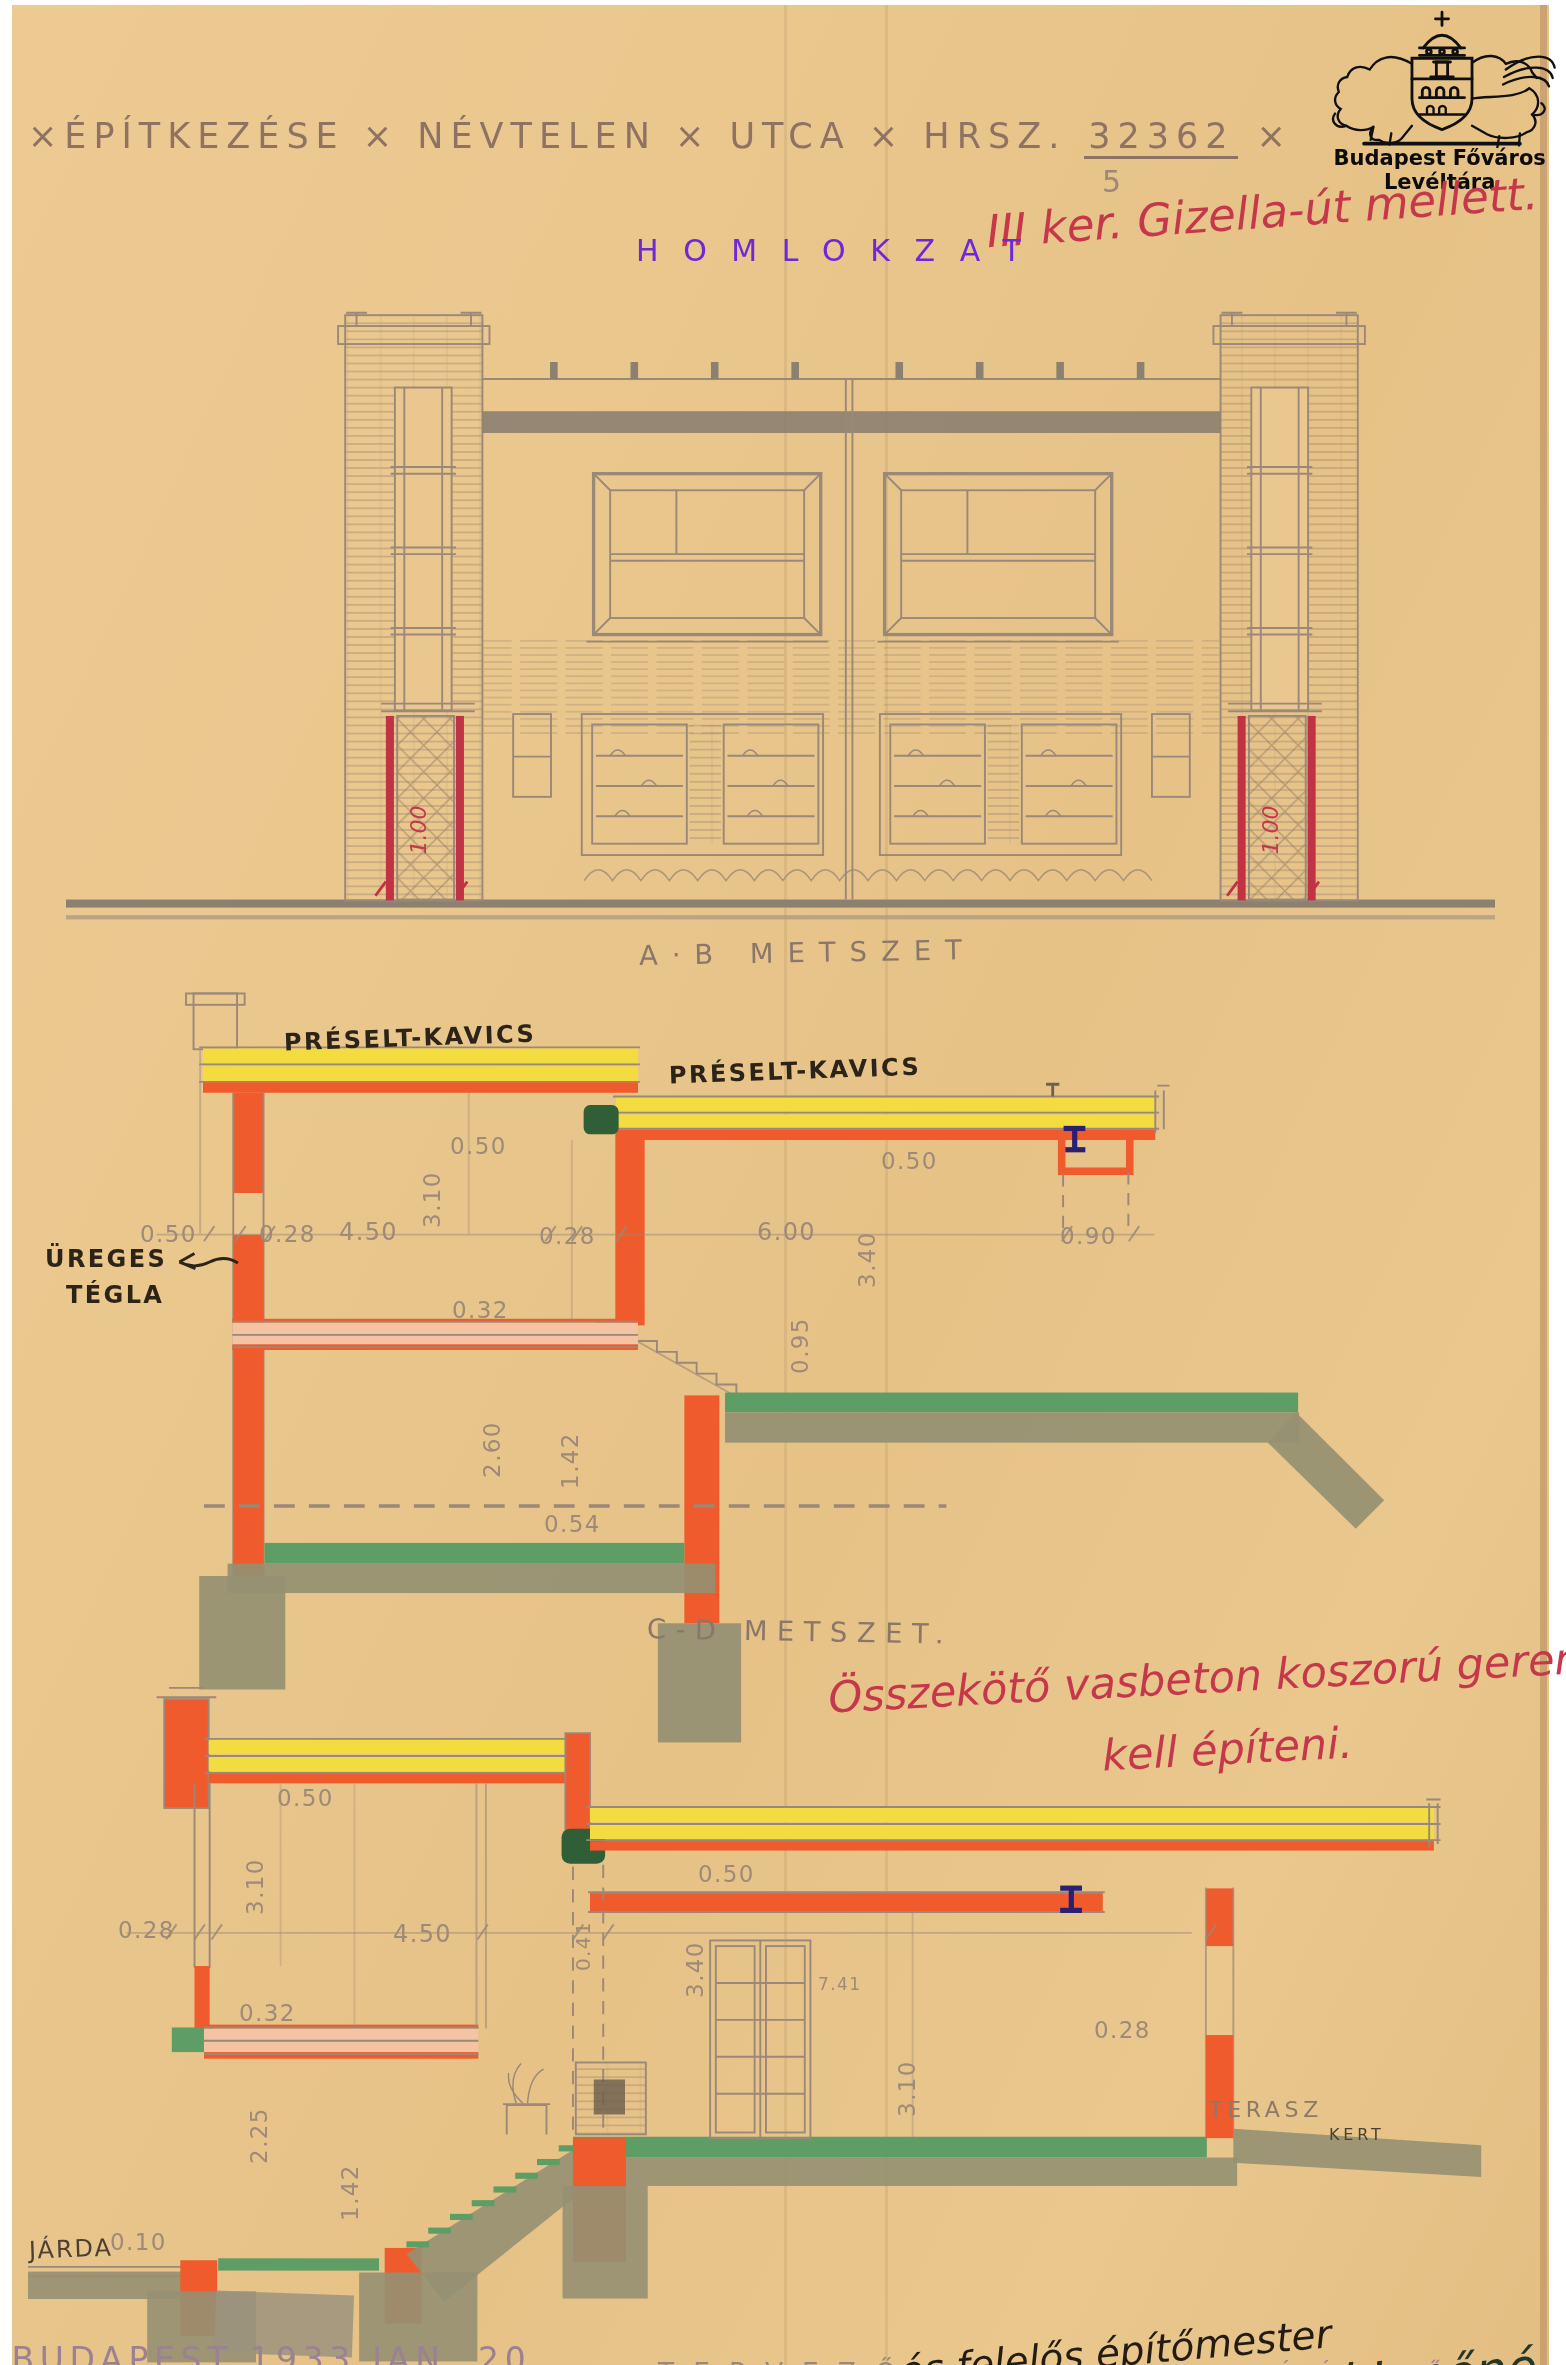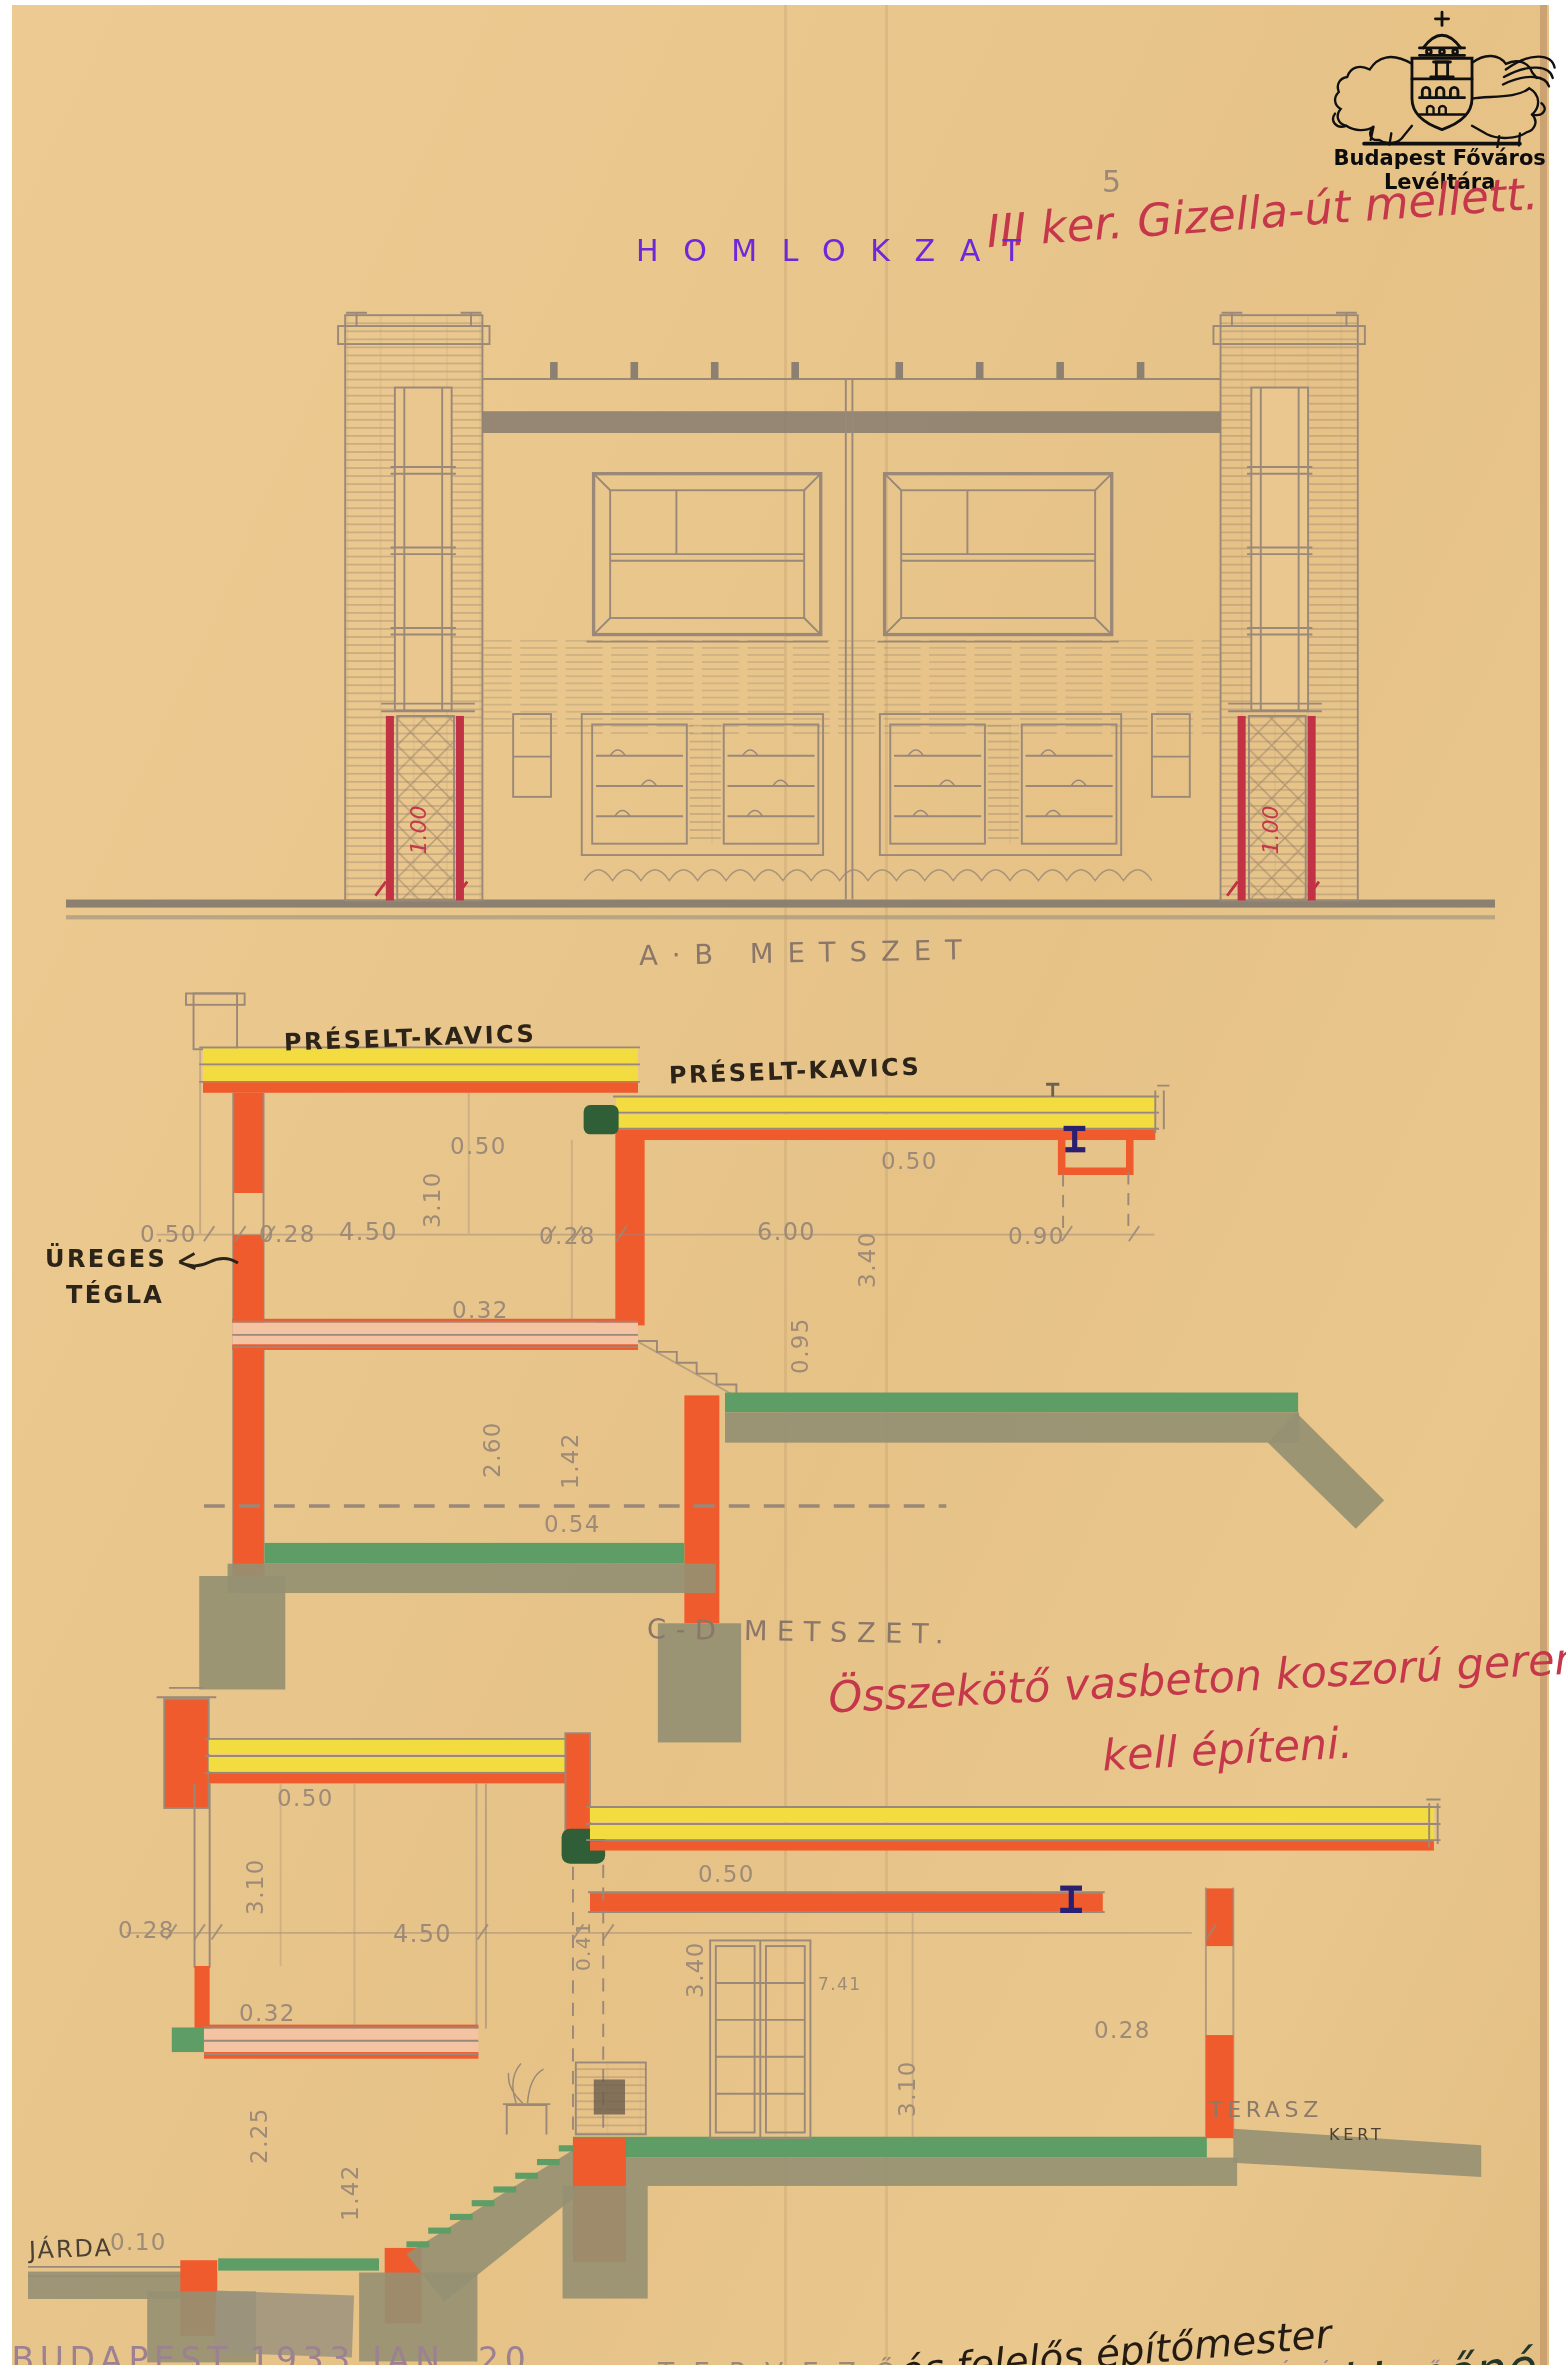--- a/index.html
+++ b/index.html
@@ -34,20 +34,25 @@
 
 <div id="page">
   <div id="paper"></div>
   <div class="crease" style="left:784px"></div>
   <div class="crease" style="left:885px"></div>
   <div id="edge-dark"></div>
   <div class="strip-white" style="left:0;top:0;width:12.3px;height:2538px"></div>
   <div class="strip-white" style="left:0;top:0;width:1567px;height:4.7px"></div>
   <div class="strip-white" style="right:0;top:0;width:10.4px;height:2538px"></div>
 
+  <div class="t caps" style="left:28px;top:119px">
+    <span>×ÉPÍTKEZÉSE × NÉVTELEN × UTCA × HRSZ.</span>
+    <span style="border-bottom:3.3px solid #8e7263;padding:0 3.8px">32362</span>
+    <span>×</span>
+  </div>
   <div class="t" style="left:1102px;top:167px;color:#9c8878;font-size:30px">5</div>
 
   <div id="logo">
     <svg width="244" height="142" viewBox="0 0 520 300">
       <g stroke="#101010" fill="none" stroke-width="6" stroke-linecap="round">
         <path d="M260 12 v28 M246 26 h28"></path>
         <path d="M220 88 Q260 34 300 88"></path>
         <path d="M212 88 h96 M212 104 h96"></path>
         <circle cx="232" cy="96" r="5"></circle>
           <circle cx="260" cy="96" r="5"></circle>
@@ -223,21 +228,21 @@
   <div class="t lbl" style="left:669px;top:1059px;transform:rotate(-2deg)">PRÉSELT-KAVICS</div>
   <div class="t lbl" style="left:45px;top:1247px">ÜREGES</div>
   <div class="t lbl" style="left:66px;top:1283px">TÉGLA</div>
   <div class="t dim" style="left:450px;top:1135px">0.50</div>
   <div class="t dim" style="left:881px;top:1150px">0.50</div>
   <div class="t dim" style="left:140px;top:1223px">0.50</div>
   <div class="t dim" style="left:259px;top:1223px">0.28</div>
   <div class="t dim dimbig" style="left:339px;top:1220px">4.50</div>
   <div class="t dim" style="left:539px;top:1225px">0.28</div>
   <div class="t dim dimbig" style="left:757px;top:1220px">6.00</div>
-  <div class="t dim" style="left:1008px;top:1225px">0.90</div>
+  <div class="t dim" style="left:1060px;top:1225px">0.90</div>
   <div class="t dim v" style="left:394px;top:1188px;width:76px">3.10</div>
   <div class="t dim v" style="left:829px;top:1248px;width:76px">3.40</div>
   <div class="t dim v" style="left:762px;top:1334px;width:76px">0.95</div>
   <div class="t dim" style="left:452px;top:1299px">0.32</div>
   <div class="t dim v" style="left:454px;top:1438px;width:76px">2.60</div>
   <div class="t dim v" style="left:532px;top:1449px;width:76px">1.42</div>
   <div class="t dim" style="left:544px;top:1513px">0.54</div>
 
   <div class="t sec" style="left:647px;top:1618px;transform:rotate(1deg);letter-spacing:9.5px">C-D METSZET.</div>
   <div class="t red" style="left:828px;top:1655px;font-size:43px;transform:rotate(-3deg)">Összekötő vasbeton koszorú gerendát</div>

